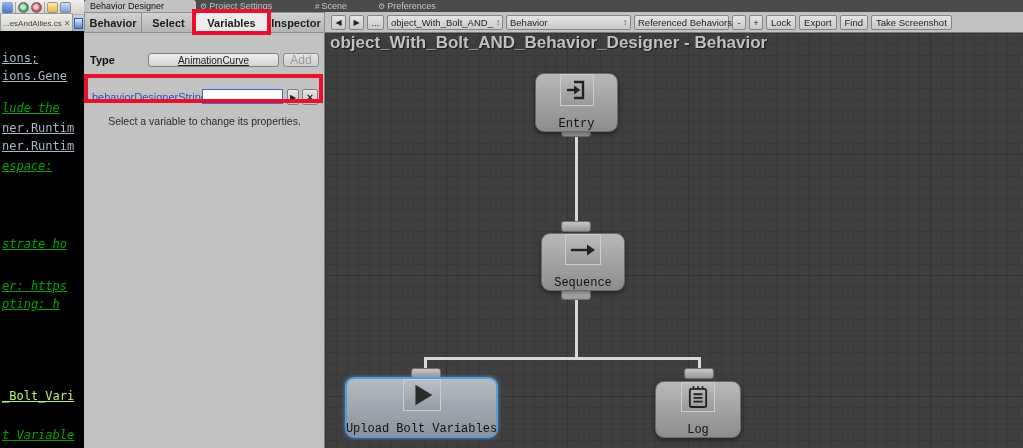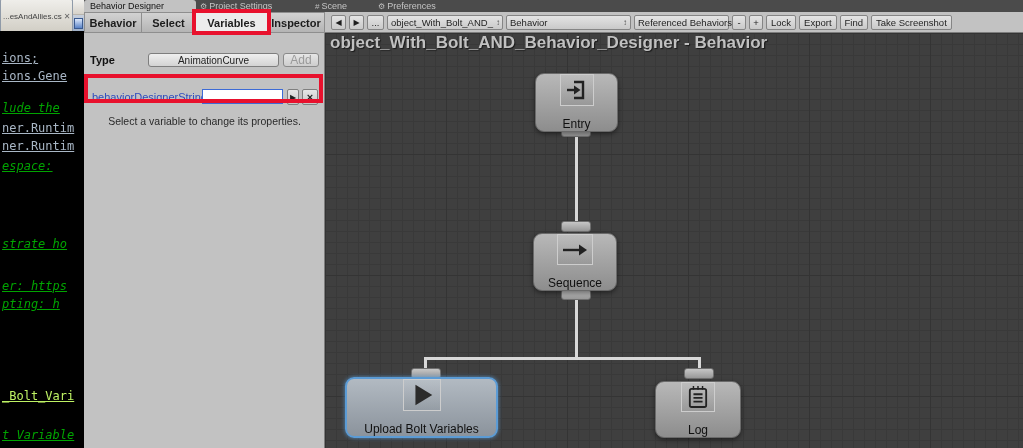--- a/index.html
+++ b/index.html
@@ -10,21 +10,21 @@
   .code-pane { position:absolute; left:0; top:0; width:84px; height:448px; background:#000; }
   .vs-toolbar { position:absolute; left:0; top:0; width:84px; height:15px; background:linear-gradient(#f2f1ee,#d6d2ca); display:flex; align-items:center; gap:2px; padding-left:2px; border-bottom:1px solid #b8b4ac; }
   .vs-ico { width:11px; height:11px; border-radius:2px; display:inline-block; }
   .vs-sep { width:1px; height:11px; background:#a8a49c; display:inline-block; }
   .ico-files { background:linear-gradient(#8fb2e8,#4c76c0); }
   .ico-search-g { background:radial-gradient(circle at 4px 4px,#cfe8cf 25%,#3da03d 60%,#9aa 100%); border-radius:50%; border:1px solid #667; }
   .ico-search-r { background:radial-gradient(circle at 4px 4px,#f0d0d0 25%,#c04040 60%,#9aa 100%); border-radius:50%; border:1px solid #667; }
   .ico-win-y { background:linear-gradient(#fde9a8,#e8b84a); border:1px solid #998; }
   .ico-win-b { background:linear-gradient(#cfe0f8,#7a9fd4); border:1px solid #889; }
   .vs-tabbar { position:absolute; left:0; top:15px; width:84px; height:16px; background:linear-gradient(#c6cfdd,#9fb0c8); display:flex; align-items:flex-end; }
-  .vs-tab { height:32px; background:linear-gradient(#efeeea,#d2cfc6); border:1px solid #8f9aa8; border-bottom:none; border-radius:2px 2px 0 0; font-size:8px; color:#444; padding:1px 2px 0 2px; white-space:nowrap; display:flex; align-items:center; gap:2px; }
+  .vs-tab { height:18px; background:linear-gradient(#efeeea,#d2cfc6); border:1px solid #8f9aa8; border-bottom:none; border-radius:2px 2px 0 0; font-size:8px; color:#444; padding:1px 2px 0 2px; white-space:nowrap; display:flex; align-items:center; gap:2px; }
   .vs-tab-close { font-size:8px; color:#666; }
   .vs-docico { width:9px; height:11px; background:linear-gradient(#dce8fb,#5b84c8); border:1px solid #3a5a90; margin:0 1px 2px auto; }
   .vs-code { position:absolute; left:0; top:31px; width:84px; height:417px; background:#000; overflow:hidden; font-family:"DejaVu Sans Mono", monospace; font-size:12px; }
   .cl { position:absolute; left:2px; white-space:nowrap;text-decoration:underline; }
   .cl-code { color:#a9b7c6; }
   .cl-white { color:#bef264; }
   .cl-comment { color:#00a400; font-style:italic; }
   .cl-link { color:#00a400; font-style:italic; text-decoration:underline; }
 
   
@@ -35,21 +35,21 @@
 
   
   .bd-panel { position:absolute; left:84px; top:12px; width:241px; height:436px; background:#c2c2c2; border-right:1px solid #7d7d7d; }
   .bd-tabs { position:absolute; left:0; top:0; width:241px; height:21px; display:flex; }
   .bd-tab { height:21px; background:linear-gradient(#d2d2d2,#b4b4b4); border:1px solid #8e8e8e; border-left:none; font-size:11px; font-weight:bold; color:#1c1c1c; display:flex; align-items:center; justify-content:center; }
   .bd-tab:first-child { border-left:1px solid #8e8e8e; }
   .bd-tab.sel { background:#ececec; }
   .bd-row { position:absolute; left:0; width:241px; height:18px; font-size:11px; color:#111; }
   .bd-lbl { position:absolute; left:6px; top:3px; font-weight:bold; }
   .bd-input { position:absolute; background:#d9d9d9; border:1px solid #8a8a8a; height:13px; font-size:10px; padding:0 2px; }
-  .bd-drop { position:absolute; background:linear-gradient(#efefef,#d3d3d3); border:1px solid #7e7e7e; border-radius:3px; height:14px; font-size:10px; color:#222; display:flex; align-items:center; justify-content:center; }
+  .bd-drop { position:absolute; background:linear-gradient(#efefef,#d3d3d3); border:1px solid #7e7e7e; border-radius:3px; height:14px; font-size:10px; color:#222; display:flex; align-items:center; justify-content:center;text-decoration:underline; }
   .bd-btn { position:absolute; background:linear-gradient(#e6e6e6,#cdcdcd); border:1px solid #8a8a8a; border-radius:3px; height:14px; font-size:12px; display:flex; align-items:center; justify-content:center; }
   .bd-global { position:absolute; left:2px; top:58px; width:237px; height:15px; background:#c9c9c9; border:1px solid #8f8f8f; font-size:11px; font-weight:bold; color:#111; display:flex; align-items:center; justify-content:center; }
   .bd-varname { position:absolute; left:8px; top:79px; font-size:11px; color:#2d4bbf; }
   .bd-varinput { position:absolute; left:118px; top:77px; width:81px; height:15px; background:#fff; border:1px solid #3d6bd6; font-size:10px; padding:0 2px; }
   .bd-mini { position:absolute; top:77px; height:16px; background:linear-gradient(#e6e6e6,#c8c8c8); border:1px solid #7f7f7f; border-radius:2px; font-size:8px; color:#222; display:flex; align-items:center; justify-content:center; }
   .bd-help { position:absolute; left:0; top:103px; width:241px; text-align:center; font-size:10.5px; color:#2a2a2a; }
 
   
   .redbox { position:absolute; border:4px solid #e8112d; z-index:60; }
   .redbox1 { left:192px; top:9px; width:79px; height:26px; }
@@ -67,21 +67,21 @@
       linear-gradient(90deg,#343434 1px, transparent 1px),
       linear-gradient(#393939 1px, transparent 1px),
       linear-gradient(90deg,#393939 1px, transparent 1px);
     background-size:121px 121px,121px 121px,11px 11px,11px 11px; overflow:hidden; }
   .g-title { position:absolute; left:5px; top:0px; font-size:17px; font-weight:bold; color:#c0c0c0; text-shadow:1px 1px 1px #1a1a1a; white-space:nowrap; }
   .conn { position:absolute; background:#d8d8d8; }
   .conn-tab { position:absolute; width:30px; height:11px; background:linear-gradient(#c6c6c6,#989898); border:1px solid #6f6f6f; border-radius:3px; }
   .node { position:absolute; background:linear-gradient(#b8b8b8,#8d8d8d); border:1px solid #6a6a6a; border-radius:9px; box-shadow:0 2px 5px rgba(0,0,0,.45); display:flex; flex-direction:column; align-items:center; justify-content:center; }
   .node.sel { border:2px solid #5b9bd5; background:linear-gradient(#b2bac2,#8b939c); box-shadow:0 0 4px rgba(91,155,213,.8); }
   .node-icon { border:1px solid #cdcdcd; display:flex; align-items:center; justify-content:center; background:linear-gradient(rgba(255,255,255,.08),rgba(0,0,0,.05)); }
-  .node-label { font-size:12px; color:#101010; margin-top:11px; white-space:nowrap; }
+  .node-label { font-size:12px; color:#101010; margin-top:11px; white-space:nowrap;font-family:Liberation Mono, monospace; }
 </style>
 </head>
 <body>
 
 <div class="canvas">
 
   <div class="code-pane">
     <div class="vs-toolbar">
       <span class="vs-ico ico-files"></span>
       <span class="vs-sep"></span>
@@ -233,21 +233,21 @@
         <div class="node-icon" style="width:34px; height:32px">
           <svg width="24" height="24" viewBox="0 0 24 24">
             <path d="M9 4h9v16H9" fill="none" stroke="#222" stroke-width="2.4"></path>
             <path d="M2 12h8" stroke="#222" stroke-width="2.4"></path>
             <path d="M9 7.5l6.5 4.5L9 16.5z" fill="#222"></path>
           </svg>
         </div>
         <div class="node-label">Entry</div>
       </div>
 
-      <div class="node" style="left:208px; top:200px; width:84px; height:58px">
+      <div class="node" style="left:216px; top:200px; width:84px; height:58px">
         <div class="node-icon" style="width:36px; height:32px">
           <svg width="28" height="20" viewBox="0 0 28 20">
             <path d="M2 10h17" stroke="#222" stroke-width="2.4"></path>
             <path d="M18 4.5l8 5.5-8 5.5z" fill="#222"></path>
           </svg>
         </div>
         <div class="node-label">Sequence</div>
       </div>
 
       <div class="node sel" style="left:20px; top:344px; width:153px; height:61px">

